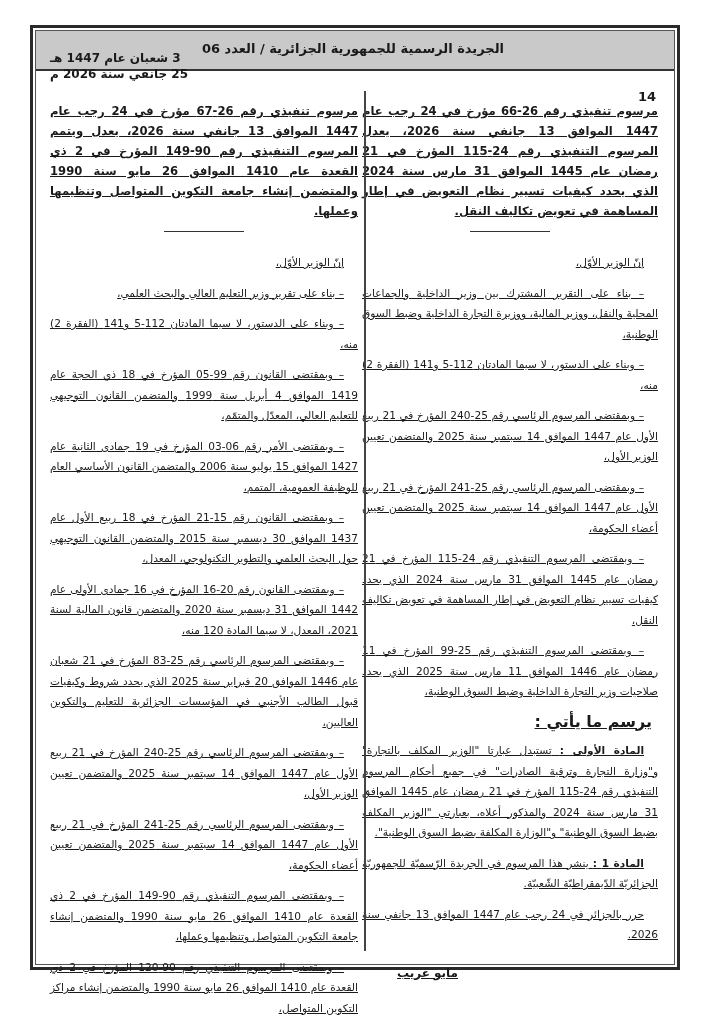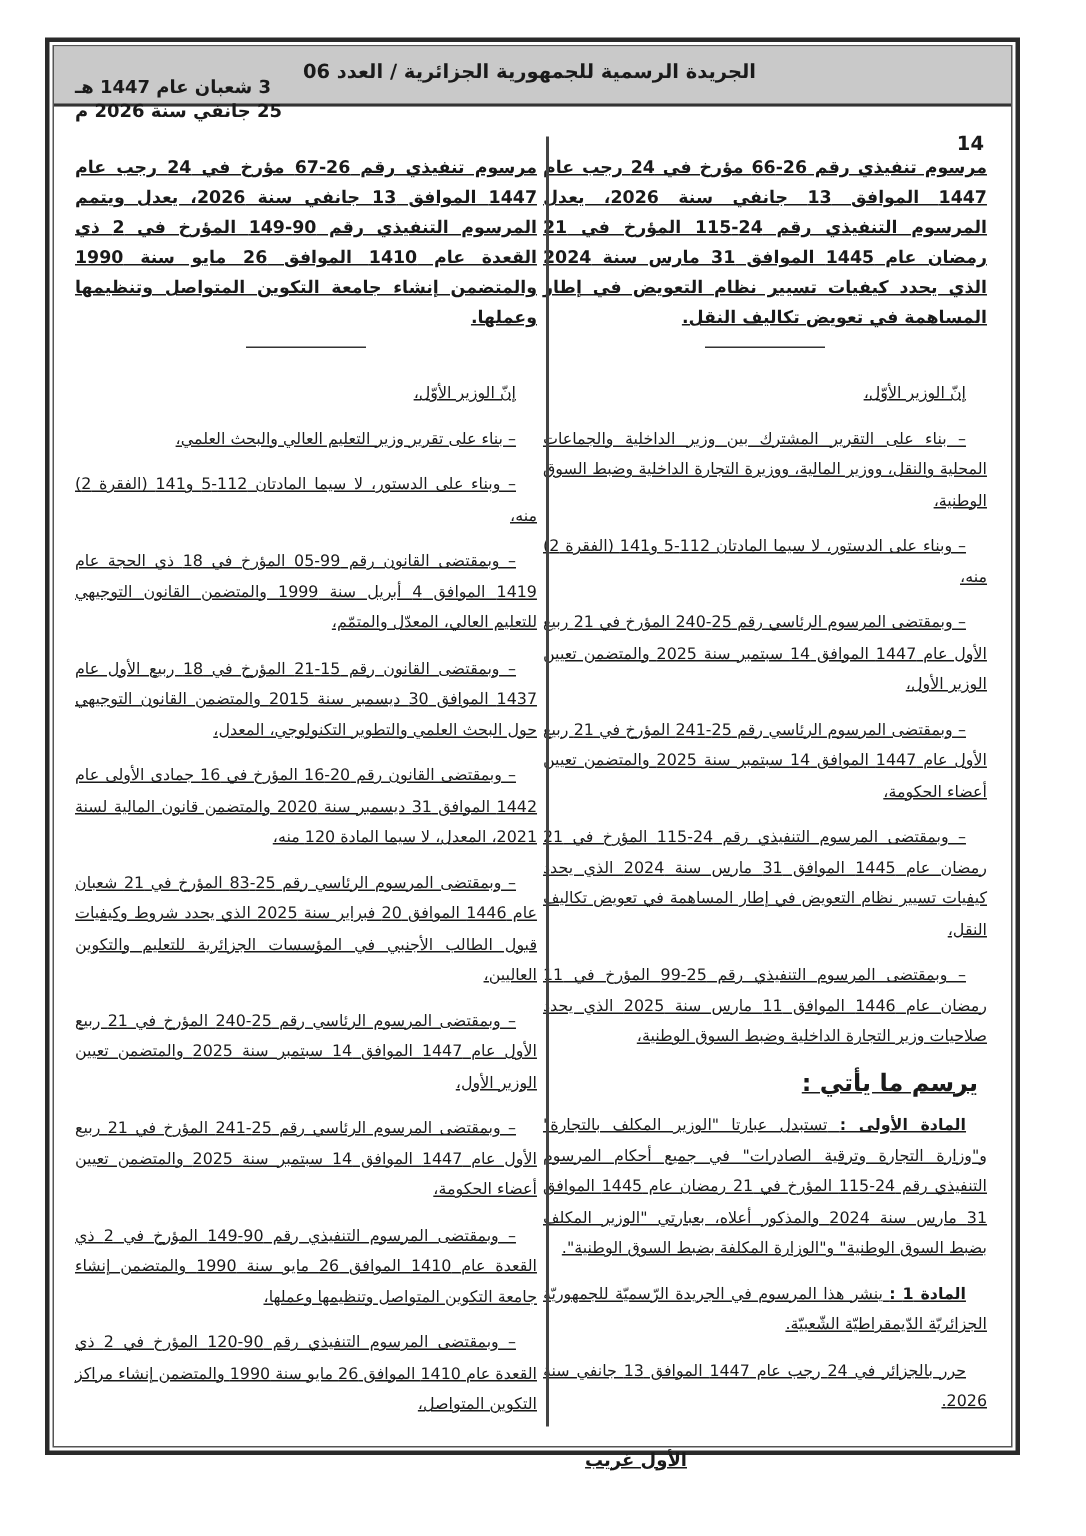--- a/index.html
+++ b/index.html
@@ -54,32 +54,33 @@
       <div class="heading-bold">يرسم ما يأتي :</div>
       <p class="indent">
         <span class="art-label">المادة الأولى :</span>
         <span>تستبدل عبارتا "الوزير المكلف بالتجارة" و"وزارة التجارة وترقية الصادرات" في جميع أحكام المرسوم التنفيذي رقم 24-115 المؤرخ في 21 رمضان عام 1445 الموافق 31 مارس سنة 2024 والمذكور أعلاه، بعبارتي "الوزير المكلف بضبط السوق الوطنية" و"الوزارة المكلفة بضبط السوق الوطنية".</span>
       </p>
       <p class="indent">
         <span class="art-label">المادة 1 :</span>
         <span>ينشر هذا المرسوم في الجريدة الرّسميّة للجمهوريّة الجزائريّة الدّيمقراطيّة الشّعبيّة.</span>
       </p>
       <p class="indent">حرر بالجزائر في 24 رجب عام 1447 الموافق 13 جانفي سنة 2026.</p>
-      <div class="signature">الأول غريب</div>
+      <div class="signature">مايو غريب</div>
     </div>
 
     <div class="divider"></div>
 
     <div class="col col-left">
       <p class="title">مرسوم تنفيذي رقم 26-67 مؤرخ في 24 رجب عام 1447 الموافق 13 جانفي سنة 2026، يعدل ويتمم المرسوم التنفيذي رقم 90-149 المؤرخ في 2 ذي القعدة عام 1410 الموافق 26 مايو سنة 1990 والمتضمن إنشاء جامعة التكوين المتواصل وتنظيمها وعملها.</p>
       <div class="sep"></div>
       <p class="indent">إنّ الوزير الأوّل،</p>
       <p class="indent">– بناء على تقرير وزير التعليم العالي والبحث العلمي،</p>
       <p class="indent">– وبناء على الدستور، لا سيما المادتان 112-5 و141 (الفقرة 2) منه،</p>
       <p class="indent">– وبمقتضى القانون رقم 99-05 المؤرخ في 18 ذي الحجة عام 1419 الموافق 4 أبريل سنة 1999 والمتضمن القانون التوجيهي للتعليم العالي، المعدّل والمتمّم،</p>
+      <p class="indent">– وبمقتضى الأمر رقم 06-03 المؤرخ في 19 جمادى الثانية عام 1427 الموافق 15 يوليو سنة 2006 والمتضمن القانون الأساسي العام للوظيفة العمومية، المتمم،</p>
       <p class="indent">– وبمقتضى القانون رقم 15-21 المؤرخ في 18 ربيع الأول عام 1437 الموافق 30 ديسمبر سنة 2015 والمتضمن القانون التوجيهي حول البحث العلمي والتطوير التكنولوجي، المعدل،</p>
       <p class="indent">– وبمقتضى القانون رقم 20-16 المؤرخ في 16 جمادى الأولى عام 1442 الموافق 31 ديسمبر سنة 2020 والمتضمن قانون المالية لسنة 2021، المعدل، لا سيما المادة 120 منه،</p>
       <p class="indent">– وبمقتضى المرسوم الرئاسي رقم 25-83 المؤرخ في 21 شعبان عام 1446 الموافق 20 فبراير سنة 2025 الذي يحدد شروط وكيفيات قبول الطالب الأجنبي في المؤسسات الجزائرية للتعليم والتكوين العاليين،</p>
       <p class="indent">– وبمقتضى المرسوم الرئاسي رقم 25-240 المؤرخ في 21 ربيع الأول عام 1447 الموافق 14 سبتمبر سنة 2025 والمتضمن تعيين الوزير الأول،</p>
       <p class="indent">– وبمقتضى المرسوم الرئاسي رقم 25-241 المؤرخ في 21 ربيع الأول عام 1447 الموافق 14 سبتمبر سنة 2025 والمتضمن تعيين أعضاء الحكومة،</p>
       <p class="indent">– وبمقتضى المرسوم التنفيذي رقم 90-149 المؤرخ في 2 ذي القعدة عام 1410 الموافق 26 مايو سنة 1990 والمتضمن إنشاء جامعة التكوين المتواصل وتنظيمها وعملها،</p>
       <p class="indent">– وبمقتضى المرسوم التنفيذي رقم 90-120 المؤرخ في 2 ذي القعدة عام 1410 الموافق 26 مايو سنة 1990 والمتضمن إنشاء مراكز التكوين المتواصل،</p>
     </div>
 
   </div>

